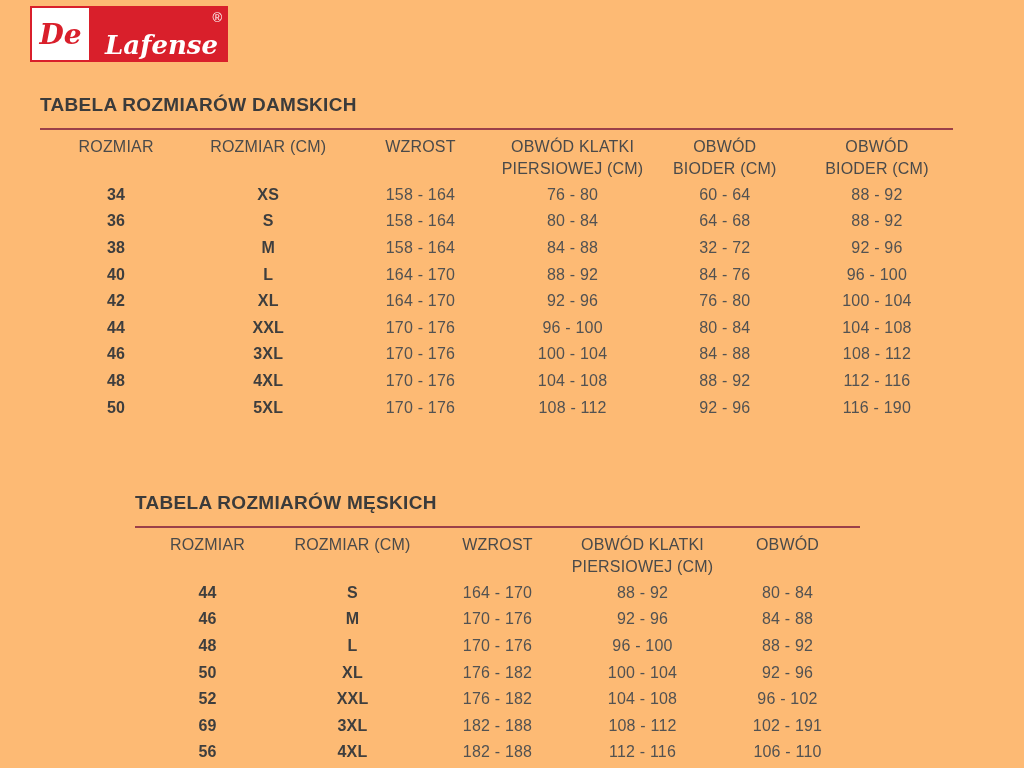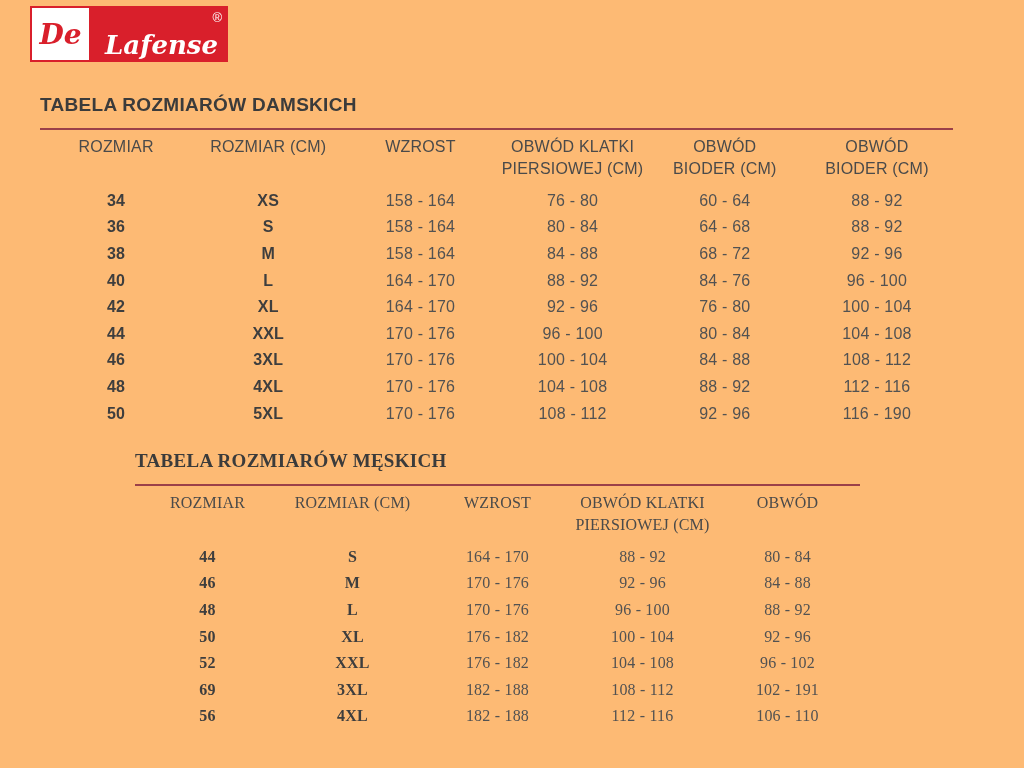--- a/index.html
+++ b/index.html
@@ -36,38 +36,38 @@
   }
   .logo-right .reg {
     position: absolute; right: 4px; top: 2px;
     font-size: 13px; font-style: normal; font-weight: 400;
     font-family: "Liberation Sans", sans-serif;
   }
 
   
   .table-section { position: absolute; }
   .table-section.women { left: 40px;  top: 88px;  width: 913px; }
-  .table-section.men   { left: 135px; top: 444px; width: 725px; font-family: Liberation Serif, serif; }
+  .table-section.men   { left: 135px; top: 486px; width: 725px; }
 
   .title {
     padding-top: 5px;
     text-align: left;
     font-size: 19px; font-weight: 700;
     letter-spacing: 0.3px;
     color: #3b3b3b;
     line-height: 24px;
   }
   .rule {
     margin-top: 11px;
     height: 1.6px;
     background: var(--line, #9b4049);
   }
 
   .thead { display: grid; margin-top: 6px; }
-  .tbody { margin-top: 8px; }
+  .tbody { margin-top: 2px; }
   .tr    { display: grid; height: 26.6px; align-items: center; }
 
   .cols-6 .thead, .cols-6 .tr { grid-template-columns: repeat(6, 1fr); }
   .cols-5 .thead, .cols-5 .tr { grid-template-columns: repeat(5, 1fr); }
 
   .th {
     text-align: center;
     font-size: 16px; font-weight: 400;
     color: #4a4a4a;
     line-height: 22px;
@@ -136,21 +136,21 @@
           <div class="td">158 - 164</div>
           <div class="td">80 - 84</div>
           <div class="td">64 - 68</div>
           <div class="td">88 - 92</div>
         </div>
         <div class="tr">
           <div class="td bold">38</div>
           <div class="td bold">M</div>
           <div class="td">158 - 164</div>
           <div class="td">84 - 88</div>
-          <div class="td">68 - 72</div>
+          <div class="td">32 - 72</div>
           <div class="td">92 - 96</div>
         </div>
         <div class="tr">
           <div class="td bold">40</div>
           <div class="td bold">L</div>
           <div class="td">164 - 170</div>
           <div class="td">88 - 92</div>
           <div class="td">84 - 76</div>
           <div class="td">96 - 100</div>
         </div>

